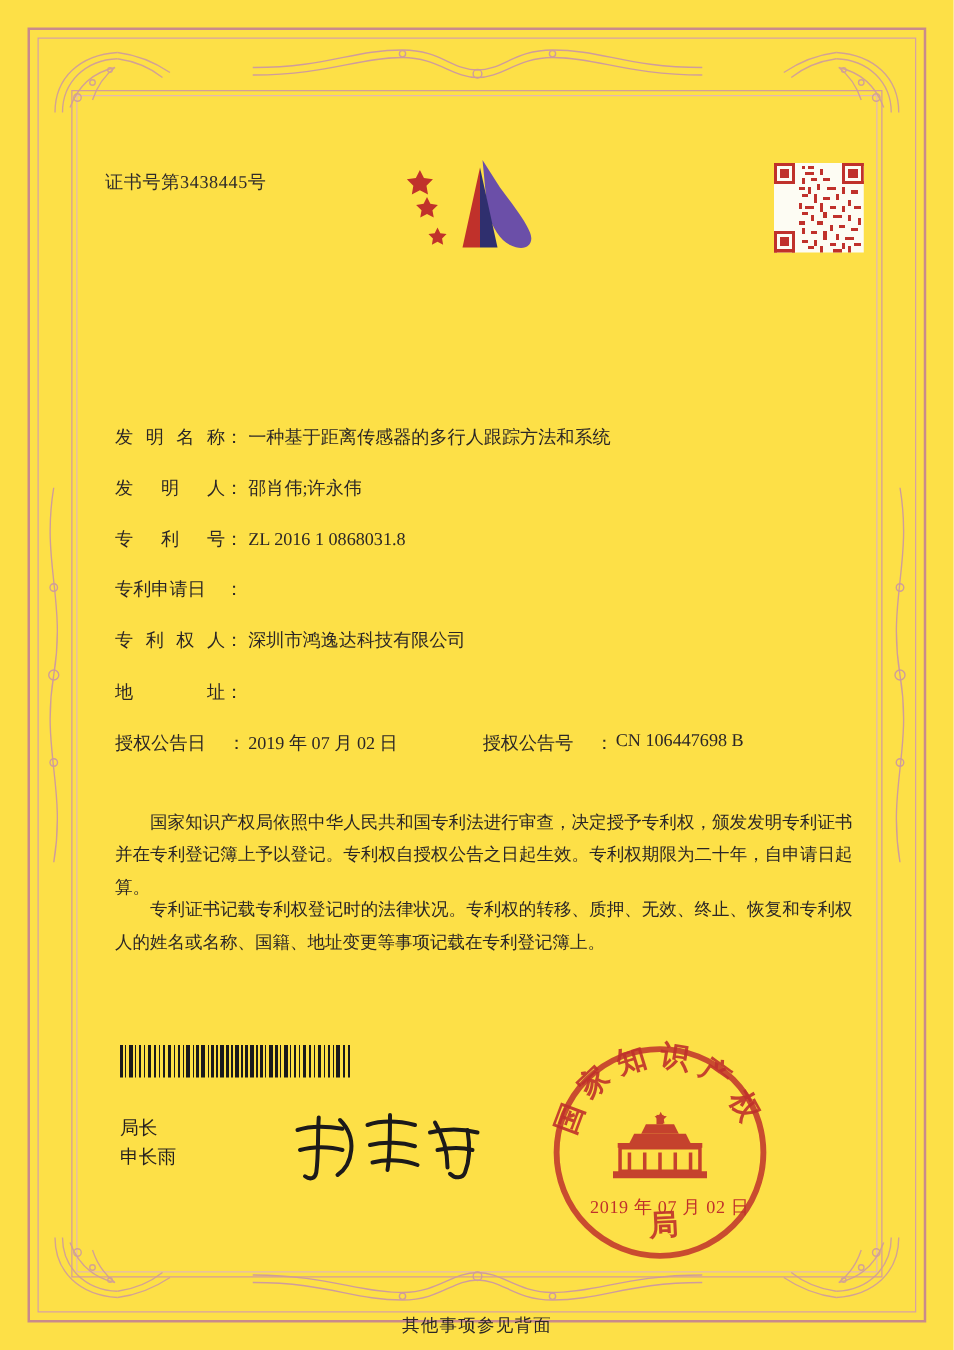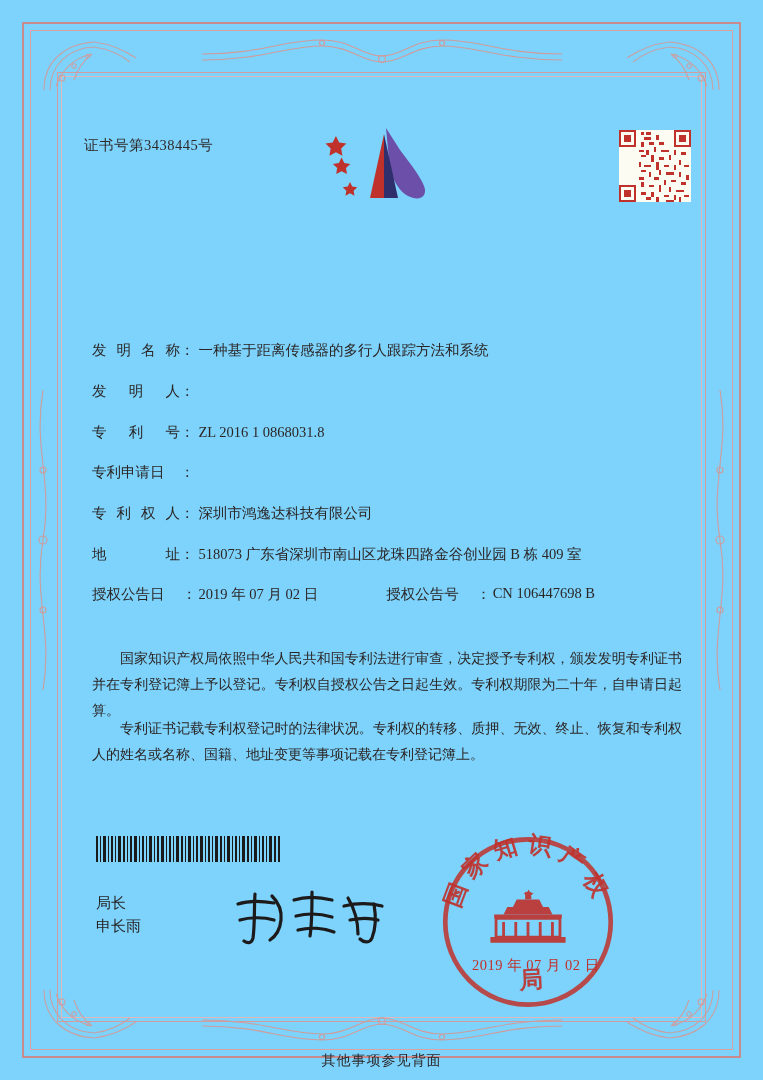--- a/index.html
+++ b/index.html
@@ -13,21 +13,21 @@
     font-family: "Liberation Serif", "DejaVu Serif", serif;
     color: #3a2b2b;
     position: relative;
     overflow: hidden;
   }
 
   .page {
     position: absolute;
     left: 0; top: 0;
     width: 763px; height: 1080px;
-    background: #7dd3fc;
+    background: #fde047;
   }
 
   
   .frame-outer {
     position: absolute;
     left: 22px; top: 22px;
     width: 719px; height: 1036px;
     border: 2px solid #c98b8b;
     box-sizing: border-box;
   }
@@ -414,20 +414,21 @@
 
     <div class="row">
       <span class="lbl lbl-sp w7">发 明 名 称</span>
       <span class="colon">：</span>
       <span class="val">一种基于距离传感器的多行人跟踪方法和系统</span>
     </div>
 
     <div class="row">
       <span class="lbl lbl-sp w7">发 明 人</span>
       <span class="colon">：</span>
+      <span class="val">邵肖伟;许永伟</span>
     </div>
 
     <div class="row">
       <span class="lbl lbl-sp w7">专 利 号</span>
       <span class="colon">：</span>
       <span class="val">ZL 2016 1 0868031.8</span>
     </div>
 
     <div class="row">
       <span class="lbl w7">专利申请日</span>
@@ -436,21 +437,20 @@
 
     <div class="row">
       <span class="lbl lbl-sp w7">专 利 权 人</span>
       <span class="colon">：</span>
       <span class="val">深圳市鸿逸达科技有限公司</span>
     </div>
 
     <div class="row">
       <span class="lbl lbl-sp w7">地　　址</span>
       <span class="colon">：</span>
-      <span class="val">518073 广东省深圳市南山区龙珠四路金谷创业园 B 栋 409 室</span>
     </div>
 
     <div class="row-split">
       <div class="half">
         <span class="lbl">授权公告日</span>
         <span class="colon">：</span>
         <span>2019 年 07 月 02 日</span>
       </div>
       <div class="half half-2">
         <span class="lbl">授权公告号</span>

